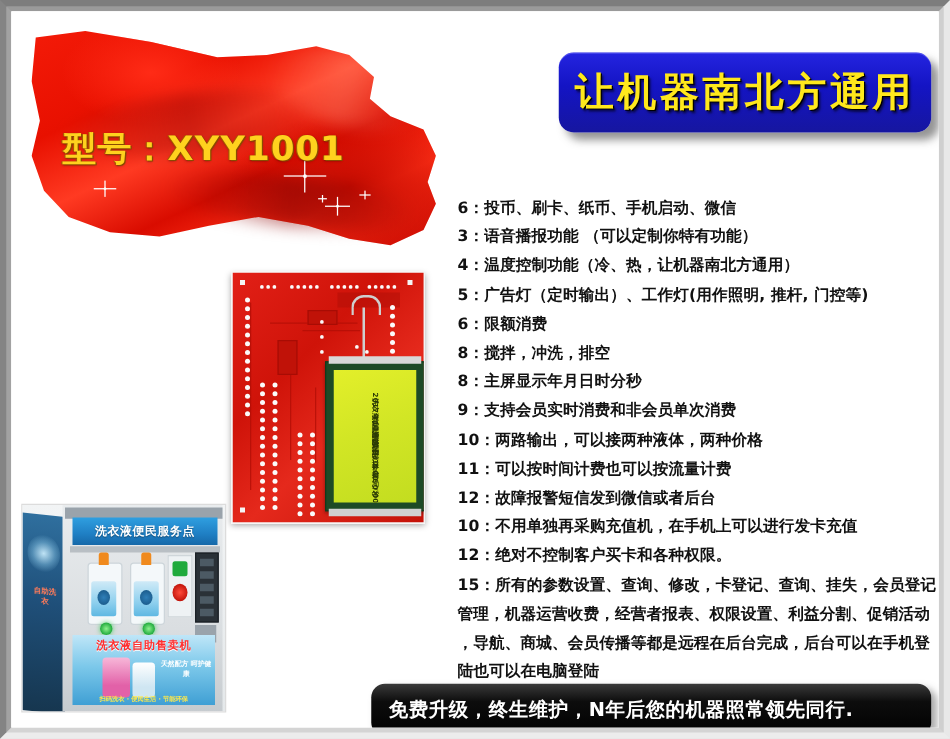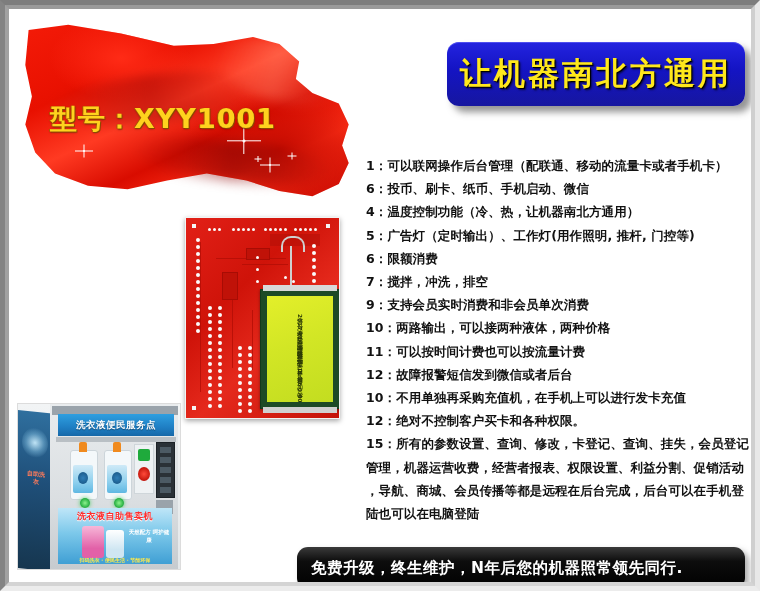--- a/index.html
+++ b/index.html
@@ -227,26 +227,27 @@
     </div>
 
     <div class="flag-model">型号：XYY1001</div>
   </div>
 
   <div class="title-banner">
     <span>让机器南北方通用</span>
   </div>
 
   <div class="features">
-    <div class="feat">1：可以联网操作后台管理（配联通、移动的流量卡或者手机卡）</div>
     <div class="feat">6：投币、刷卡、纸币、手机启动、微信</div>
+    <div class="feat">3：语音播报功能 （可以定制你特有功能）</div>
     <div class="feat">4：温度控制功能（冷、热，让机器南北方通用）</div>
     <div class="feat">5：广告灯（定时输出）、工作灯(用作照明, 推杆, 门控等)</div>
     <div class="feat">6：限额消费</div>
-    <div class="feat">7：搅拌，冲洗，排空</div>
+    <div class="feat">8：搅拌，冲洗，排空</div>
+    <div class="feat">8：主屏显示年月日时分秒</div>
     <div class="feat">9：支持会员实时消费和非会员单次消费</div>
     <div class="feat">10：两路输出，可以接两种液体，两种价格</div>
     <div class="feat">11：可以按时间计费也可以按流量计费</div>
     <div class="feat">12：故障报警短信发到微信或者后台</div>
     <div class="feat">10：不用单独再采购充值机，在手机上可以进行发卡充值</div>
     <div class="feat">12：绝对不控制客户买卡和各种权限。</div>
     <div class="feat">15：所有的参数设置、查询、修改，卡登记、查询、挂失，会员登记</div>
     <div class="feat cont">管理，机器运营收费，经营者报表、权限设置、利益分割、促销活动</div>
     <div class="feat cont">，导航、商城、会员传播等都是远程在后台完成，后台可以在手机登</div>
     <div class="feat cont">陆也可以在电脑登陆</div>

